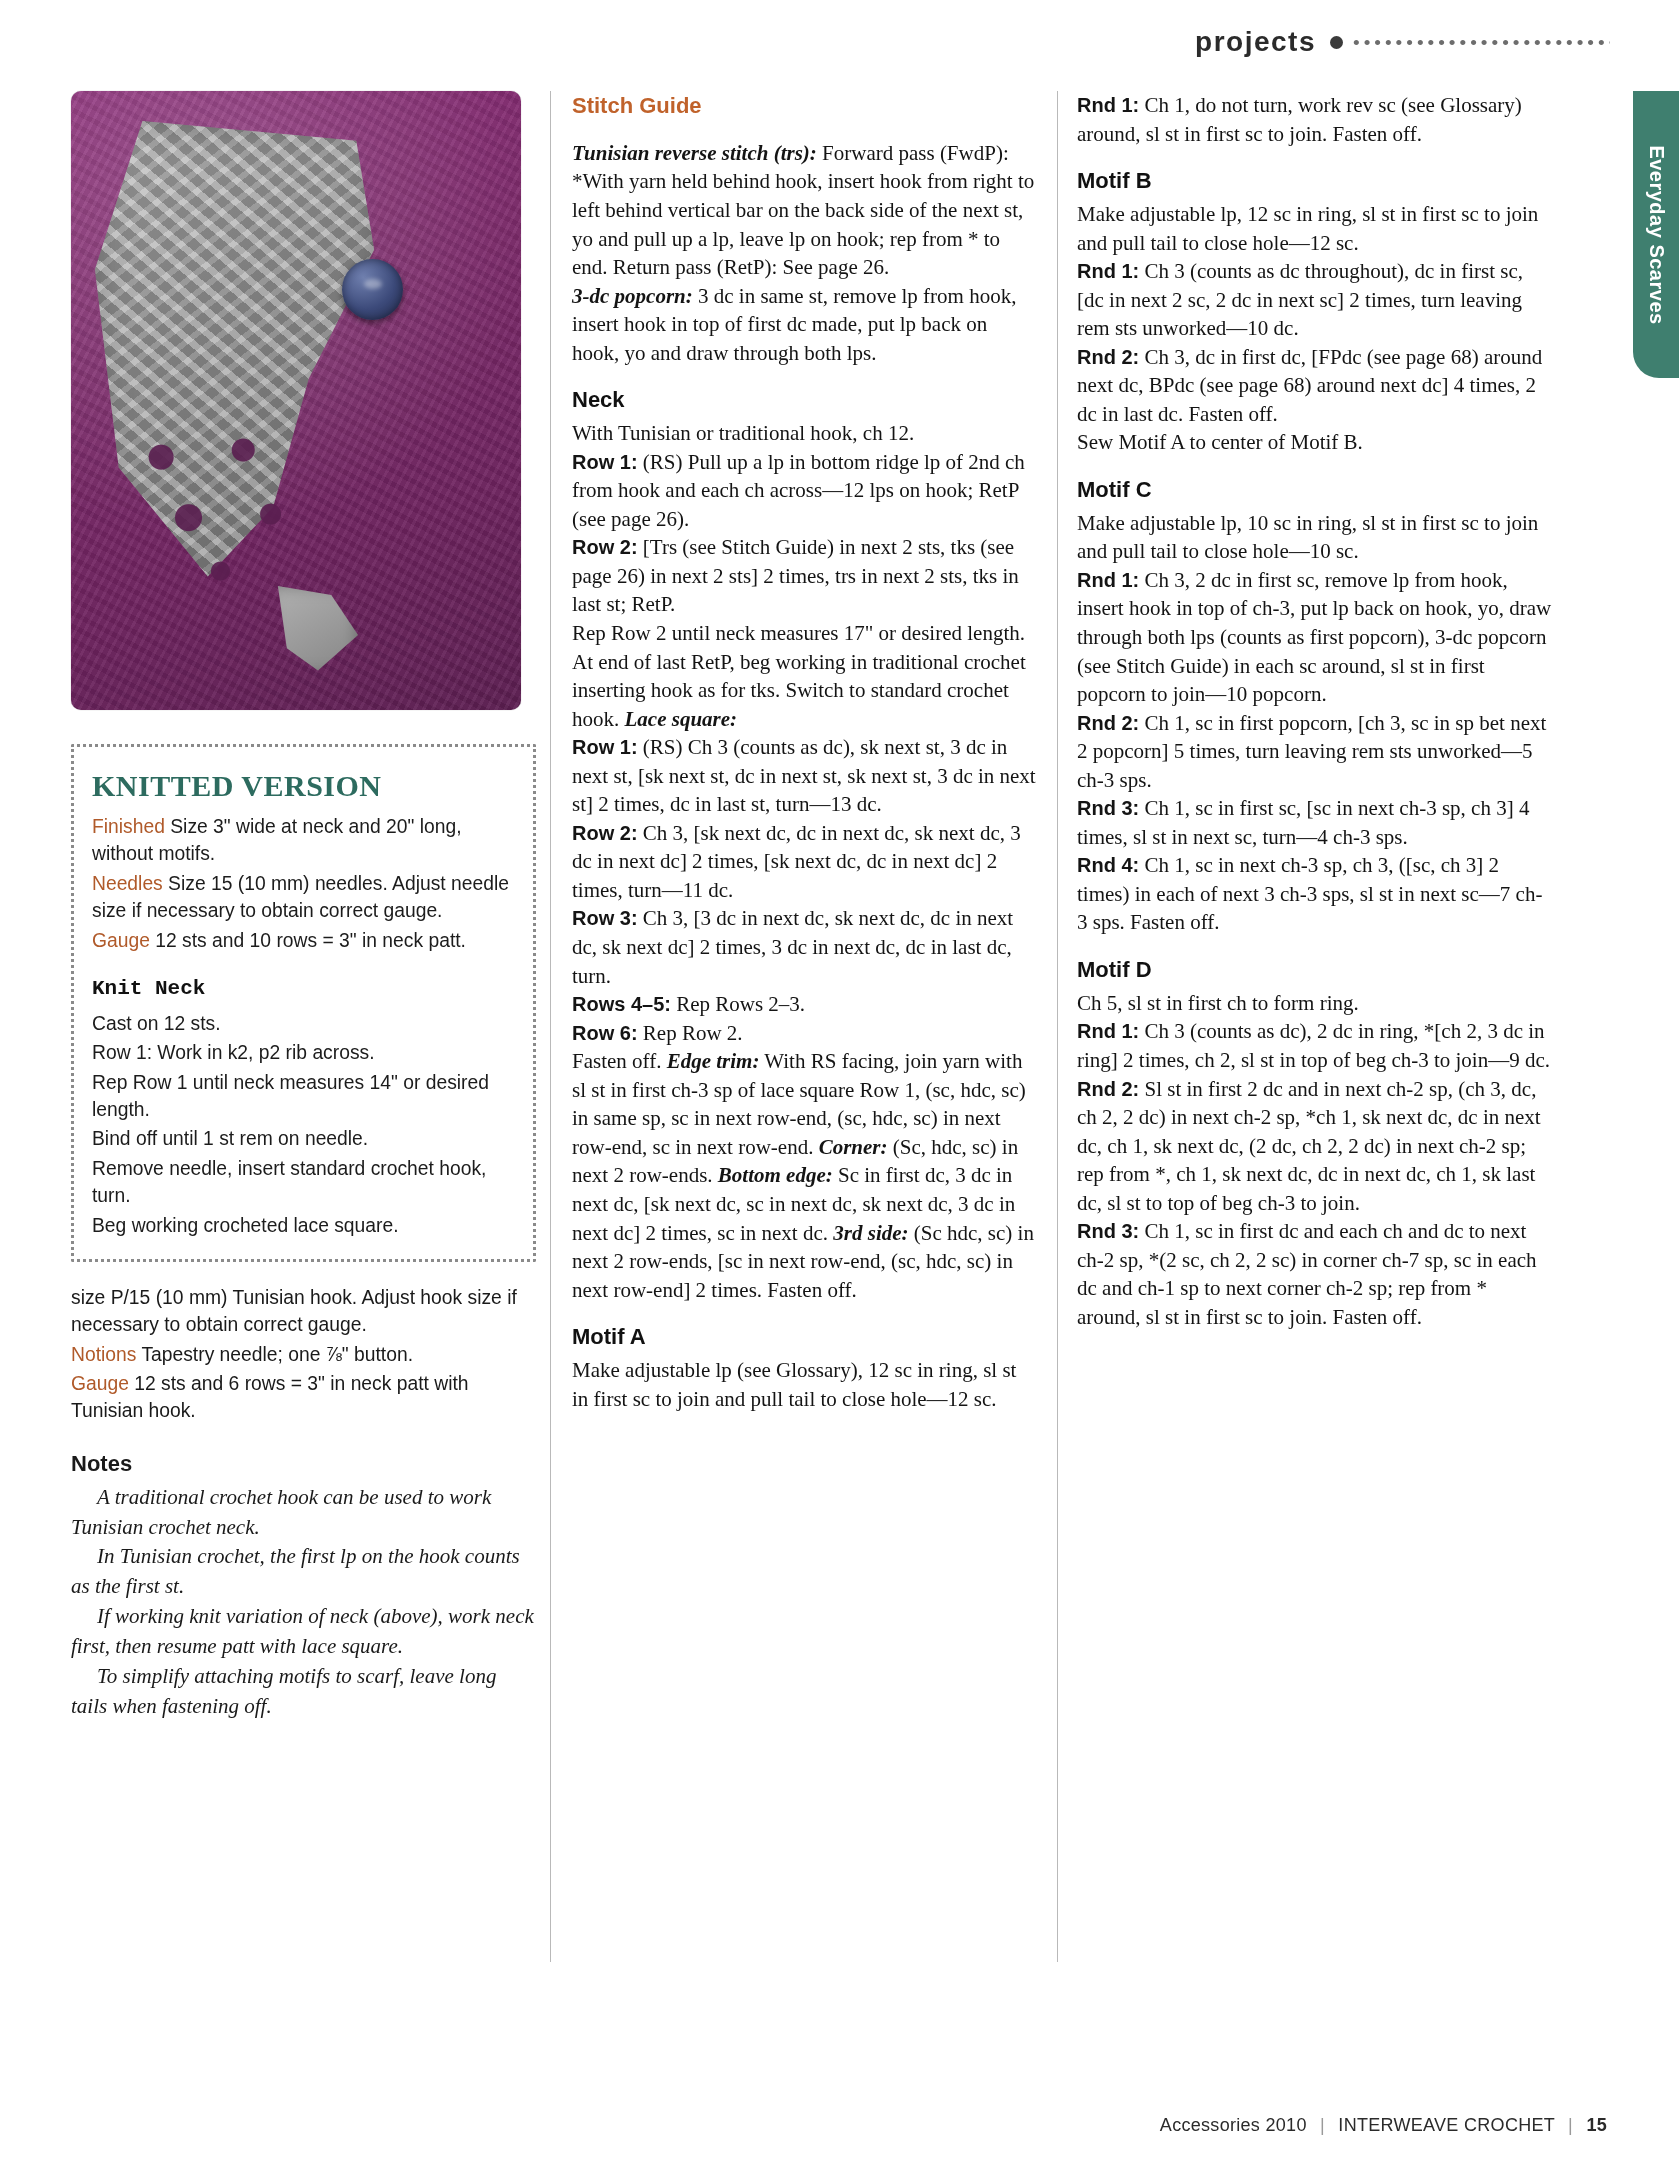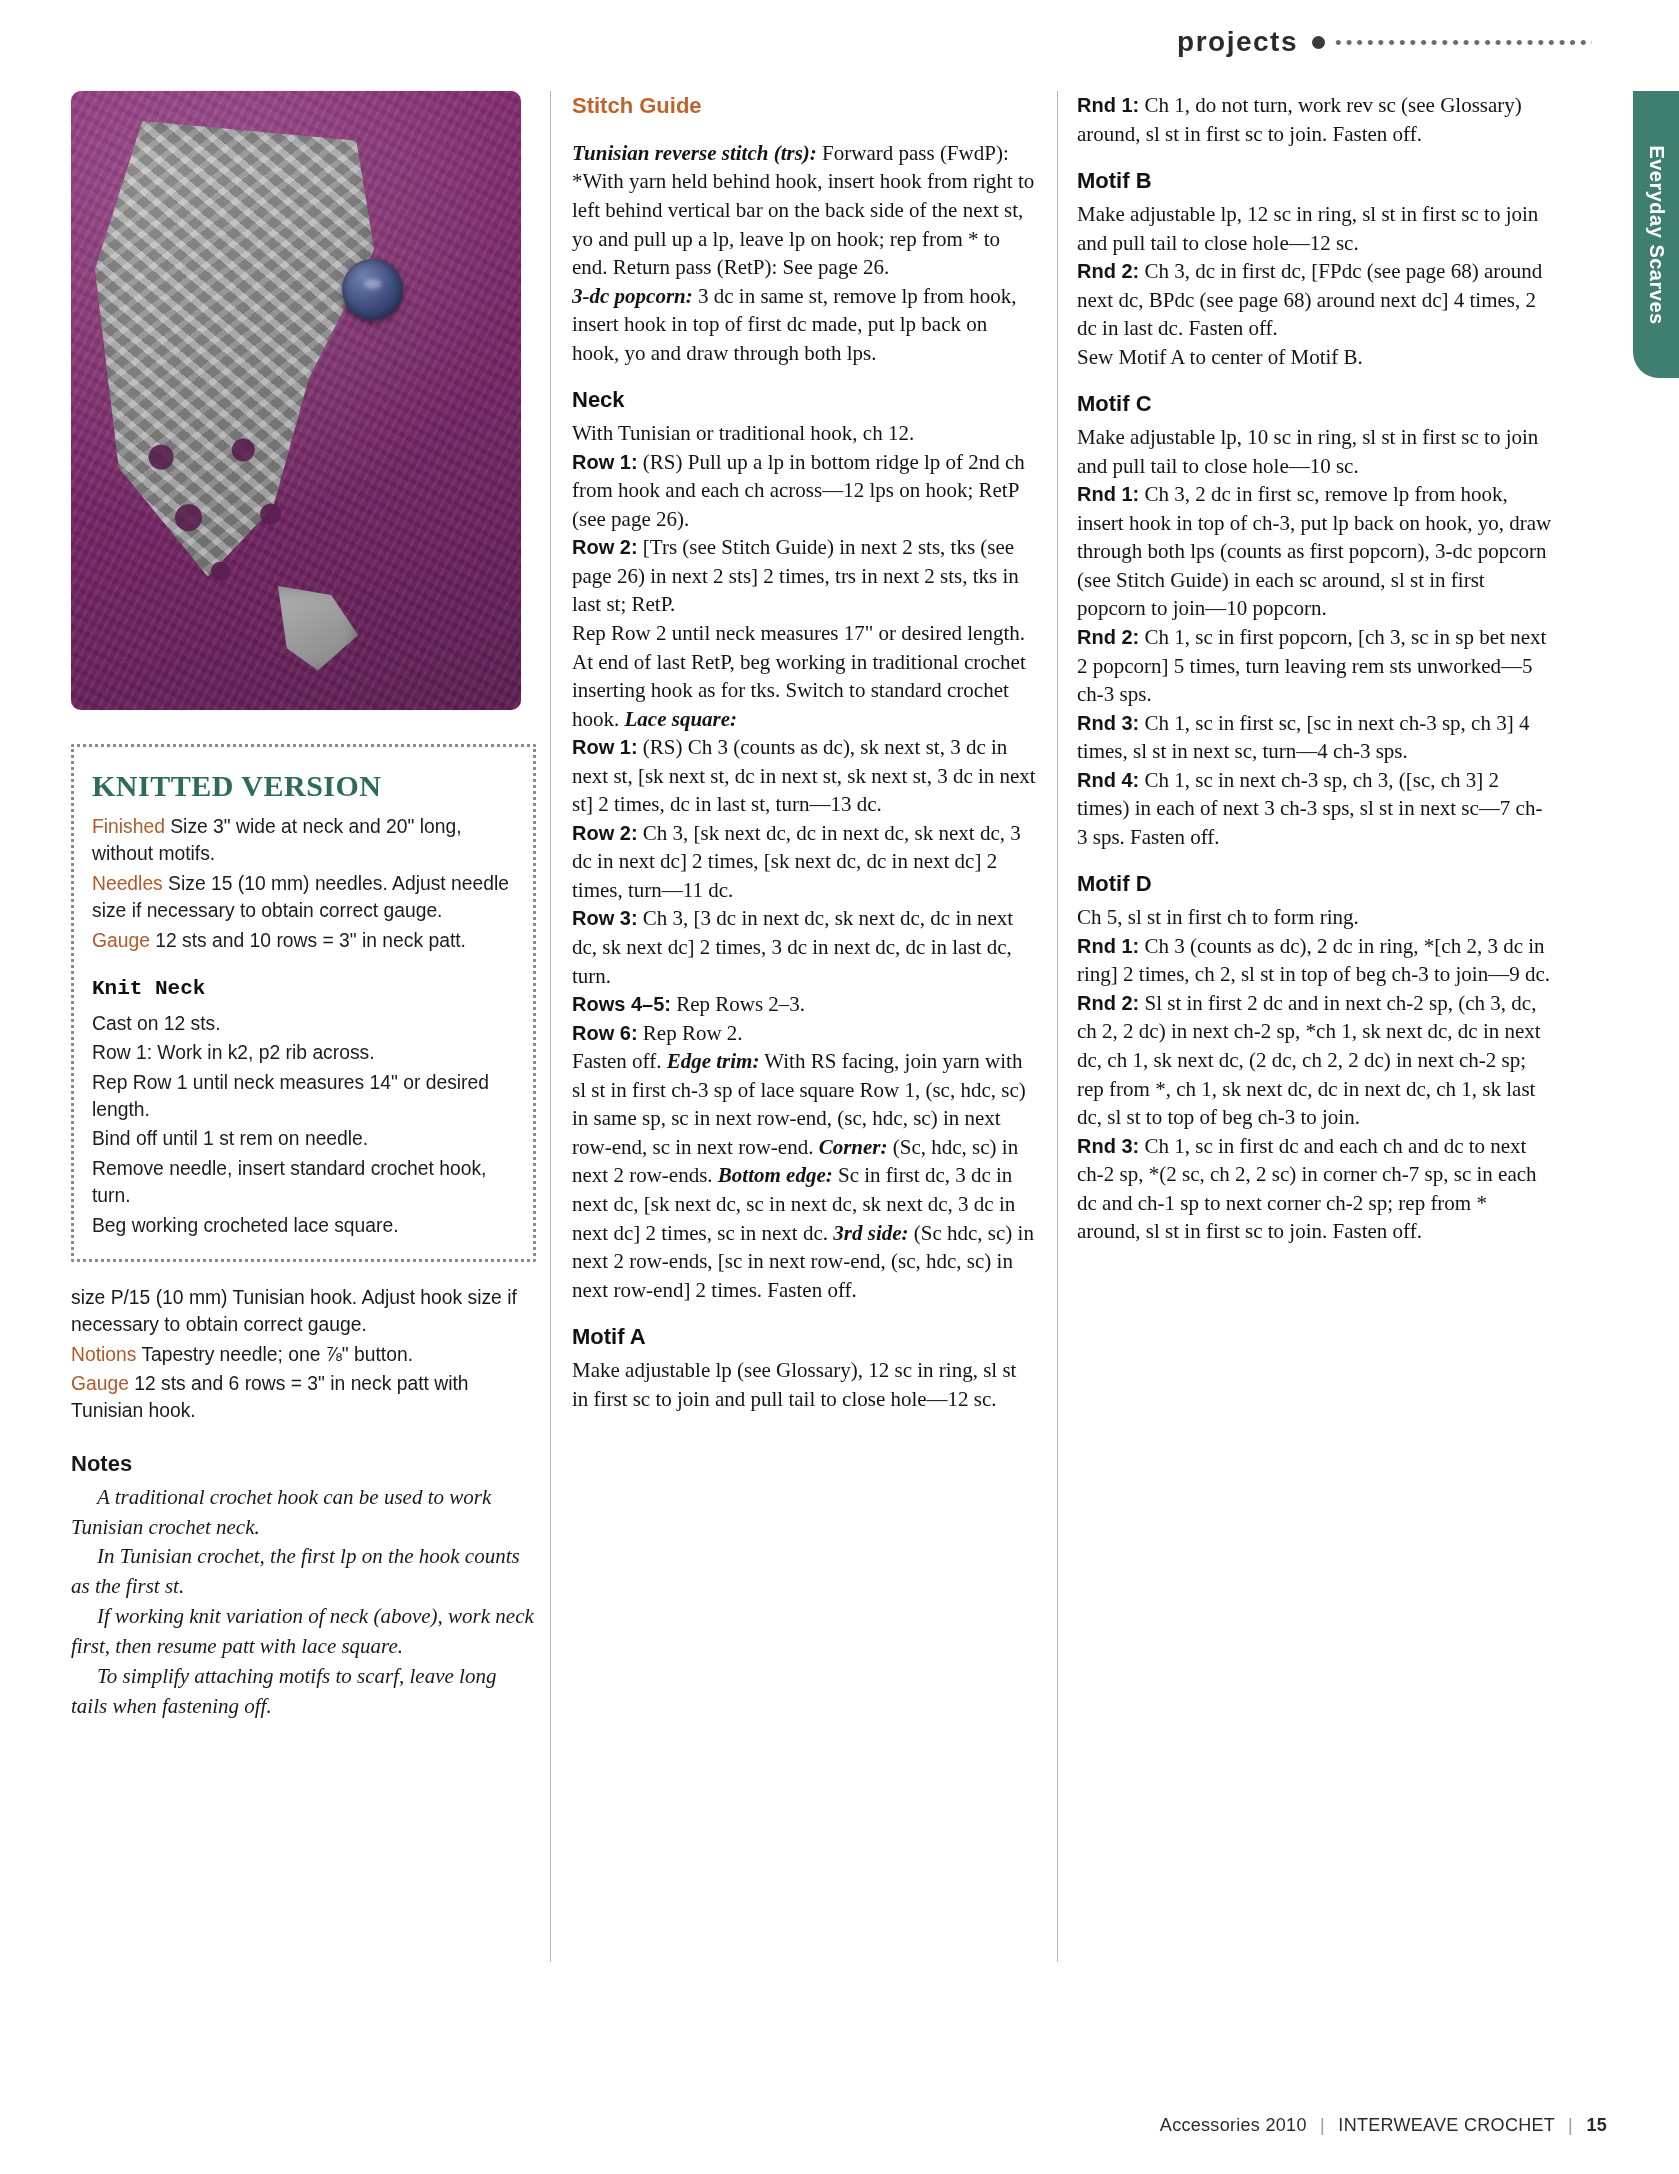--- a/index.html
+++ b/index.html
@@ -19,21 +19,21 @@
     position: absolute;
     inset: 0;
     padding: 0;
   }
 
   
   .header {
     position: absolute;
     top: 22px;
     left: 0;
-    right: 87px;
+    right: 69px;
     height: 40px;
     display: flex;
     align-items: center;
     justify-content: flex-end;
   }
   .header-title {
     font-family: "Liberation Sans", sans-serif;
     font-weight: bold;
     font-size: 28px;
     letter-spacing: 1.5px;
@@ -408,20 +408,23 @@
 
     <p>
       <span class="sans-b">Rnd 1:</span><span> Ch 1, do not turn, work rev sc (see Glossary) around, sl st in first sc to join. Fasten off.</span>
     </p>
 
     <div class="gap"></div>
 
     <div class="head-black">Motif B</div>
     <p>Make adjustable lp, 12 sc in ring, sl st in first sc to join and pull tail to close hole—12 sc.</p>
     <p>
+      <span class="sans-b">Rnd 1:</span><span> Ch 3 (counts as dc throughout), dc in first sc, [dc in next 2 sc, 2 dc in next sc] 2 times, turn leaving rem sts unworked—10 dc.</span>
+    </p>
+    <p>
       <span class="sans-b">Rnd 2:</span><span> Ch 3, dc in first dc, [FPdc (see page 68) around next dc, BPdc (see page 68) around next dc] 4 times, 2 dc in last dc. Fasten off.</span>
     </p>
     <p>Sew Motif A to center of Motif B.</p>
 
     <div class="gap"></div>
 
     <div class="head-black">Motif C</div>
     <p>Make adjustable lp, 10 sc in ring, sl st in first sc to join and pull tail to close hole—10 sc.</p>
     <p>
       <span class="sans-b">Rnd 1:</span><span> Ch 3, 2 dc in first sc, remove lp from hook, insert hook in top of ch-3, put lp back on hook, yo, draw through both lps (counts as first popcorn), 3-dc popcorn (see Stitch Guide) in each sc around, sl st in first popcorn to join—10 popcorn.</span>

